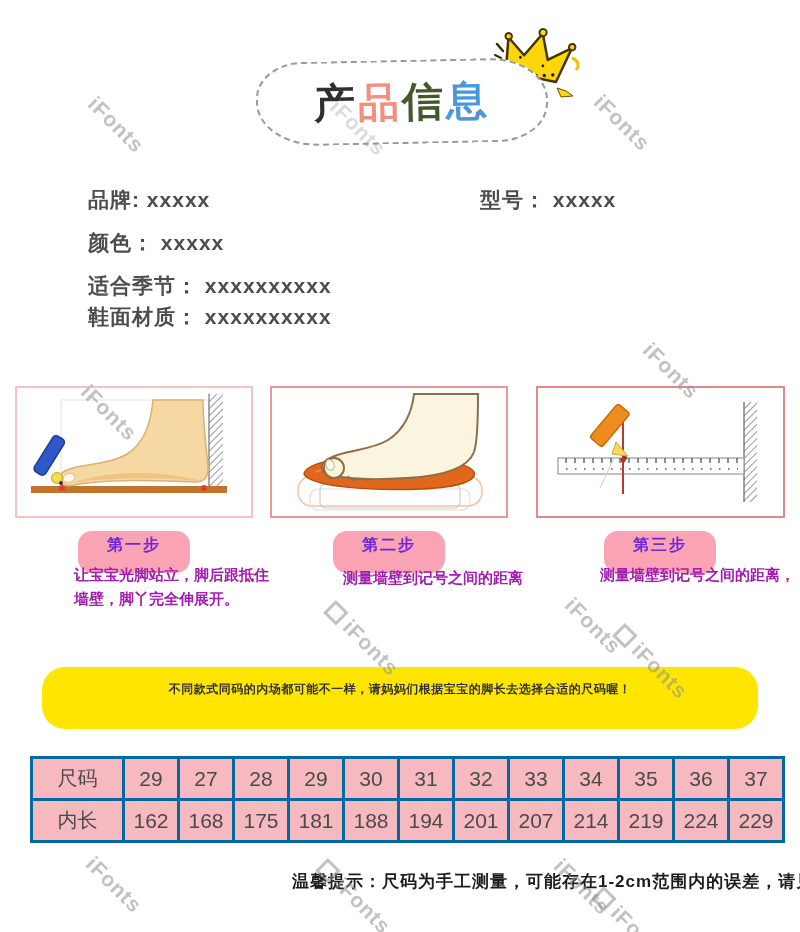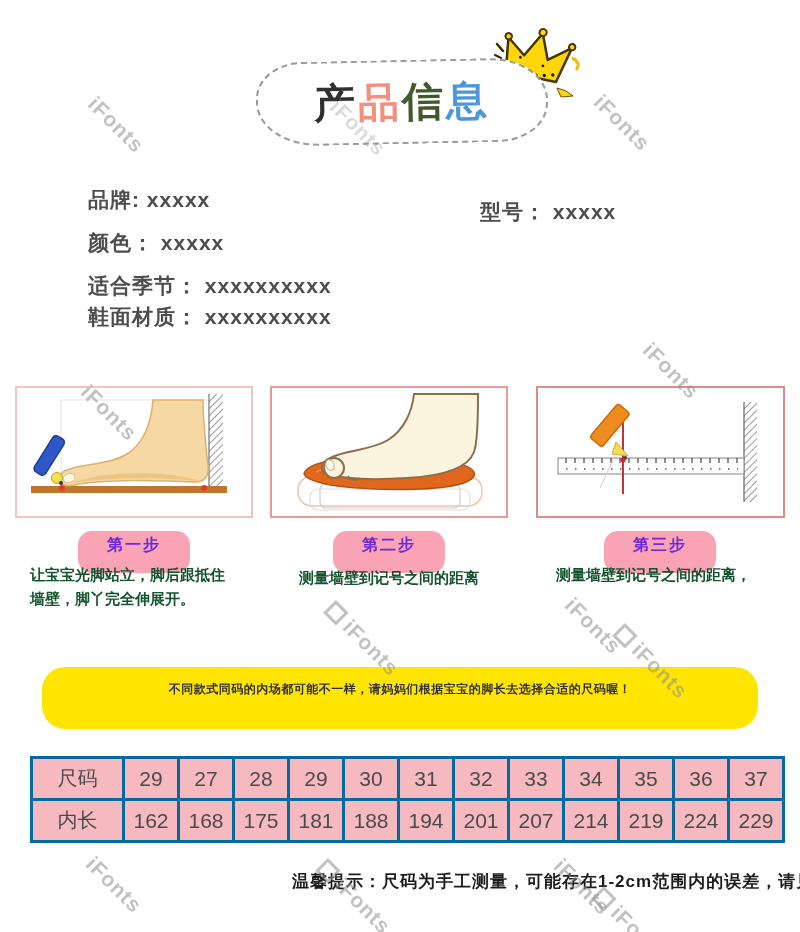--- a/index.html
+++ b/index.html
@@ -12,34 +12,34 @@
           transform:rotate(-1.2deg);z-index:2;display:flex;align-items:center;justify-content:center;}
   .title{font-size:41px;font-weight:bold;letter-spacing:3px;z-index:3;}
   .tc1{color:#2f2f2f;} .tc2{color:#f2907f;} .tc3{color:#44582e;} .tc4{color:#4a97dc;}
   .crown{position:absolute;left:494px;top:24px;width:86px;height:74px;z-index:1;}
 
   
   .pinfo{position:absolute;left:88px;top:186px;width:640px;font-size:21px;font-weight:bold;
          color:#4d4d4d;letter-spacing:1px;}
   .prow{position:absolute;left:0;white-space:nowrap;}
   .prow.r1{top:0;} .prow.r2{top:43px;} .prow.r3{top:86px;} .prow.r4{top:117px;}
-  .pright{position:absolute;left:392px;top:12px;white-space:nowrap;}
+  .pright{position:absolute;left:392px;top:0;white-space:nowrap;}
 
   
   .stepbox{position:absolute;top:386px;height:132px;background:#fff;box-sizing:border-box;}
   .sb1{left:15px;width:238px;border:2px solid #f2c3c3;}
   .sb2{left:270px;width:238px;border:2px solid #e89a9a;}
   .sb3{left:536px;width:249px;border:2px solid #e08a8a;}
   .stepbox svg{display:block;width:100%;height:100%;}
 
   .pill{position:absolute;top:531px;width:112px;height:42px;background:#f9a3b5;border-radius:14px;
         color:#6d28d9;font-size:16px;font-weight:bold;text-align:center;line-height:27px;letter-spacing:2px;}
   .p1{left:78px;} .p2{left:333px;} .p3{left:604px;text-align:center;}
 
-  .desc{position:absolute;top:563px;font-size:15px;font-weight:bold;color:#14532d;line-height:24px;}
+  .desc{position:absolute;top:563px;font-size:15px;font-weight:bold;color:#a21caf;line-height:24px;margin-left:44px;}
   .d1{left:30px;width:220px;text-align:left;}
   .d2{left:270px;width:238px;text-align:center;top:566px;}
   .d3{left:556px;width:228px;text-align:left;}
 
   
   .banner{position:absolute;left:42px;top:667px;width:716px;height:62px;background:#ffe500;
           border-radius:23px;color:#333;font-size:12px;font-weight:bold;text-align:center;
           line-height:45px;letter-spacing:.5px;}
 
   

